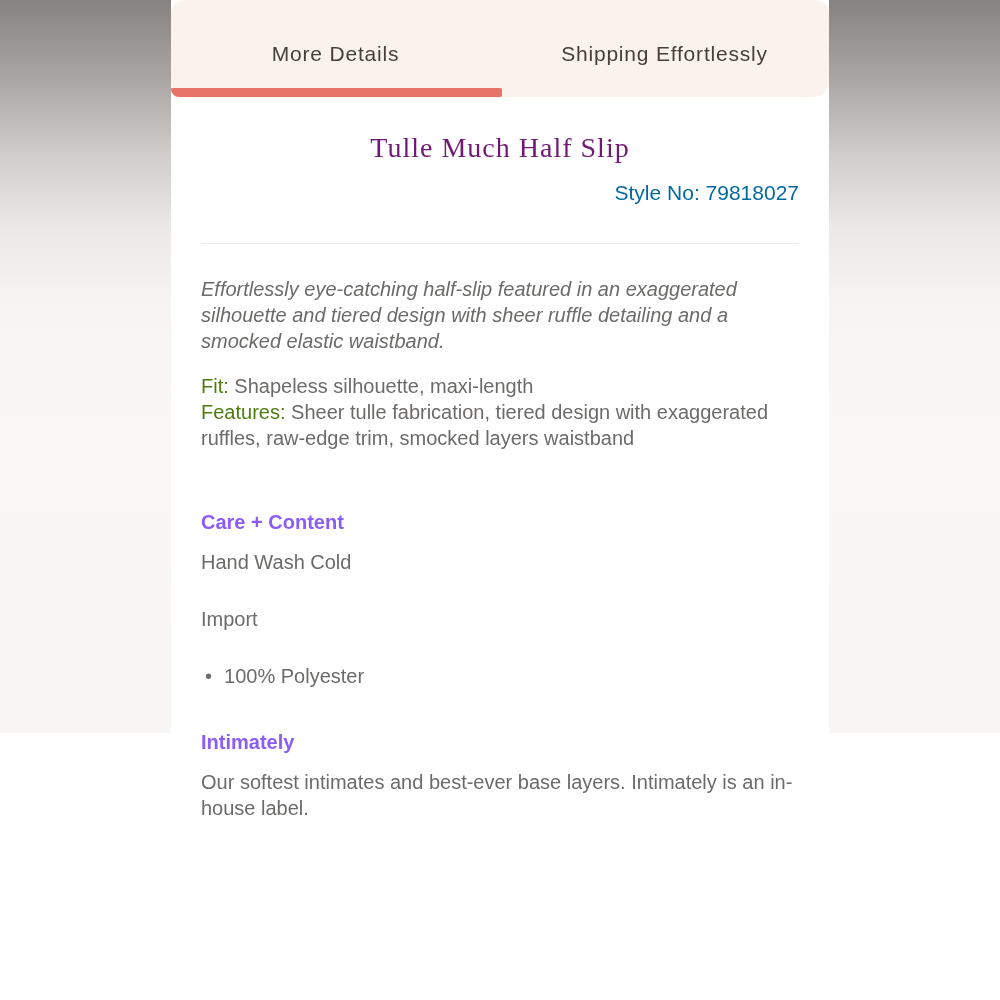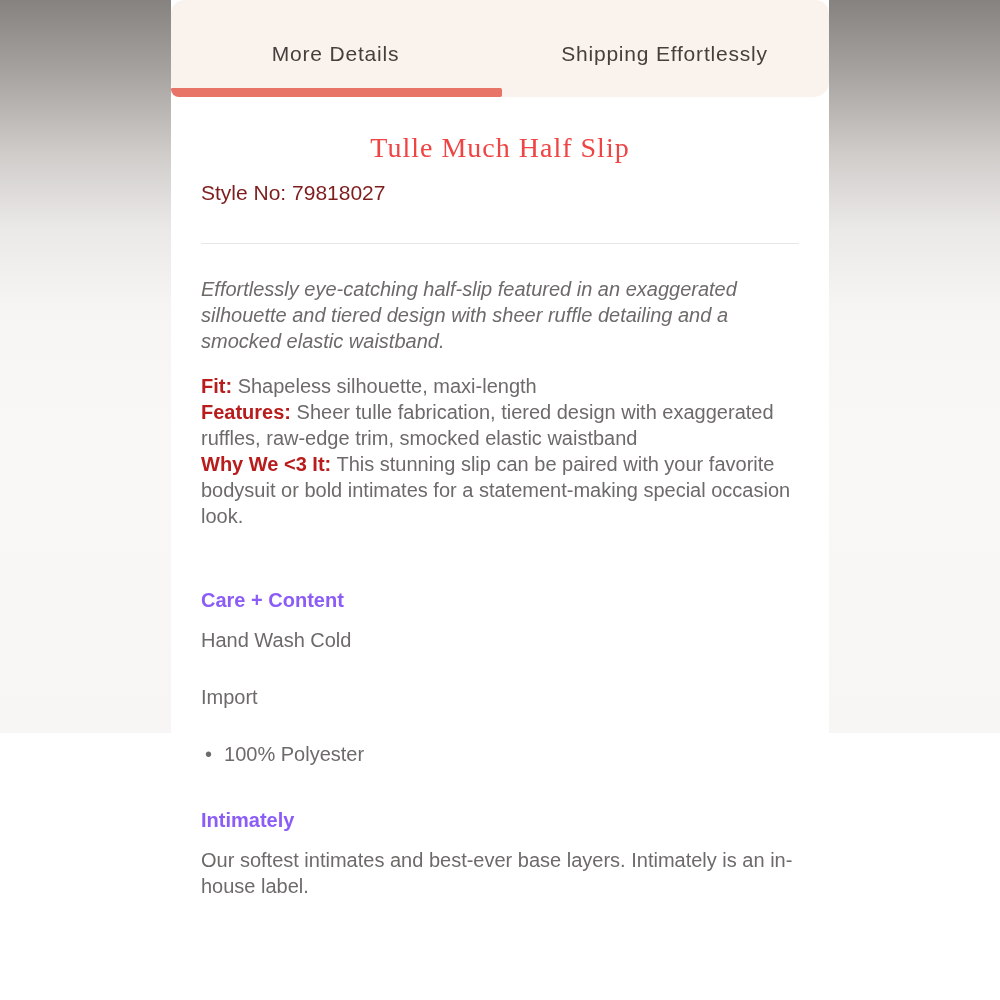--- a/index.html
+++ b/index.html
@@ -65,38 +65,38 @@
     color: #6d6b69;
   }
   .product-title {
     margin-top: 34px;
     text-align: center;
     font-family: "Liberation Serif", serif;
     font-weight: 400;
     font-size: 28px;
     line-height: 34px;
     letter-spacing: 1px;
-    color: #ef4444;
+    color: #701a75;
   }
   .meta {
     margin-top: 15px;
-    text-align: left;
+    text-align: right;
     font-size: 21px;
     line-height: 26px;
-    color: #7f1d1d;
+    color: #0369a1;
   }
   .meta + .meta { margin-top: 14px; }
   .divider {
     margin-top: 37px;
     height: 0;
     border-top: 1px solid #e9e7e5;
   }
   .desc { margin-top: 32px; font-style: italic; }
   .details { margin-top: 19px; }
-  .b { font-weight: 700; color: #b91c1c; text-align: right; }
+  .b { font-weight: 400; color: #4d7c0f; text-align: right; }
   .section-heading {
     font-weight: 700;
     color: #8b5cf6;
     margin-top: 58px;
   }
   .care-line { margin-top: 14px; }
   .care-origin { margin-top: 31px; }
   .materials { margin-top: 31px; list-style: none; }
   .materials li { display: flex; align-items: baseline; }
   .bullet {
@@ -127,22 +127,21 @@
 
       <div class="product-title">Tulle Much Half Slip</div>
       <div class="meta">Style No: 79818027</div>
 
       <div class="divider"></div>
 
       <p class="desc">Effortlessly eye-catching half-slip featured in an exaggerated silhouette and tiered design with sheer ruffle detailing and a smocked elastic waistband.</p>
 
       <div class="details">
         <div><span class="b">Fit:</span><span> Shapeless silhouette, maxi-length</span></div>
-        <div><span class="b">Features:</span><span> Sheer tulle fabrication, tiered design with exaggerated ruffles, raw-edge trim, smocked elastic waistband</span></div>
-        <div><span class="b">Why We &lt;3 It:</span><span> This stunning slip can be paired with your favorite bodysuit or bold intimates for a statement-making special occasion look.</span></div>
+        <div><span class="b">Features:</span><span> Sheer tulle fabrication, tiered design with exaggerated ruffles, raw-edge trim, smocked layers waistband</span></div>
       </div>
 
       <div class="section-heading">Care + Content</div>
       <div class="care-line">Hand Wash Cold</div>
       <div class="care-origin">Import</div>
 
       <ul class="materials">
         <li>
           <span class="bullet">•</span>
           <span>100% Polyester</span>

